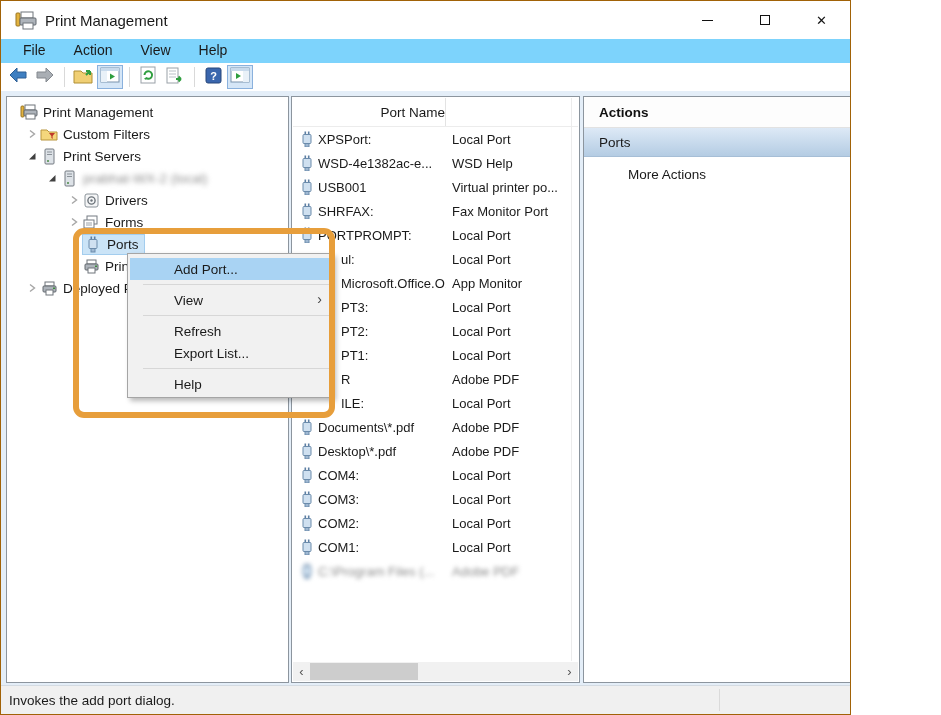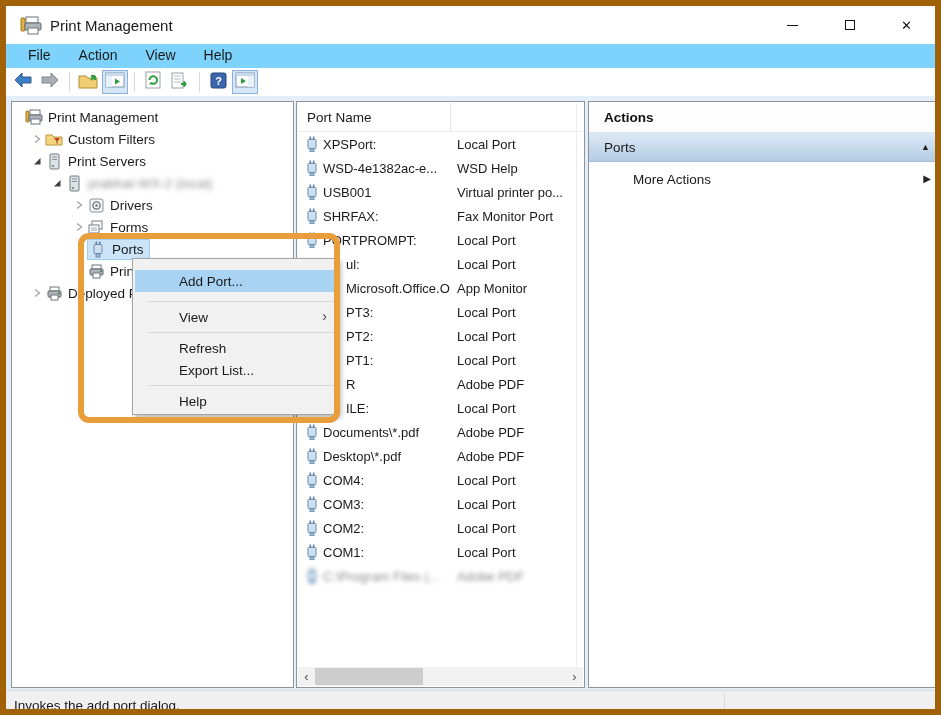--- a/index.html
+++ b/index.html
@@ -1,17 +1,17 @@
 <!DOCTYPE html>
 <html><head>
 <meta charset="utf-8">
 <style>
   html,body{margin:0;padding:0;background:#fff;}
   *{box-sizing:border-box;font-family:"Liberation Sans","DejaVu Sans",sans-serif;}
-  #win{position:relative;width:941px;height:715px;background:#fff;border:6px solid #a16207;overflow:hidden;}
+  #win{position:relative;width:851px;height:715px;background:#fff;border:1px solid #a16207;overflow:hidden;}
 
   
   #titlebar{position:absolute;left:0;top:0;width:100%;height:38px;background:#fff;display:flex;align-items:center;}
   #title-icon{margin-left:14px;width:22px;height:20px;flex:0 0 auto;}
   #title-text{margin-left:8px;font-size:15px;color:#1a1a1a;}
   #win-controls{position:absolute;right:0;top:0;height:38px;display:flex;}
   .winbtn{width:57px;height:38px;display:flex;align-items:center;justify-content:center;color:#111;}
   .glyph-min{width:11px;height:1px;background:#111;}
   .glyph-max{width:10px;height:10px;border:1px solid #111;}
   .glyph-close{font-size:13px;line-height:1;}
@@ -36,21 +36,21 @@
   
   .tree-row{position:absolute;left:1px;right:1px;height:22px;display:flex;align-items:center;font-size:13.5px;color:#1a1a1a;}
   .tree-arrow{width:16px;height:16px;flex:0 0 16px;display:flex;align-items:center;justify-content:center;}
   .tree-ico{width:18px;height:17px;flex:0 0 18px;display:flex;align-items:center;justify-content:center;}
   .tree-label{margin-left:5px;white-space:nowrap;}
   .sel-wrap{display:flex;align-items:center;background:#cbe4f7;border:1px solid #a3cdee;padding:1px 5px 1px 1px;}
   .blur-text{filter:blur(2.4px);color:#8f8f8f;}
 
   
   #list-header{position:absolute;left:1px;top:1px;right:1px;height:29px;background:#fff;border-bottom:1px solid #ececec;display:flex;font-size:13.5px;color:#1a1a1a;}
-  .hcell1{width:153px;padding:7px 0 0 9px;border-right:1px solid #e3e3e3;}
+  .hcell1{width:153px;padding:7px 0 0 9px;border-right:1px solid #e3e3e3;text-align:right;}
   .hcell2{flex:1;padding:7px 0 0 6px;}
   #list-rows{position:absolute;left:1px;top:30px;right:1px;}
   .lrow{height:24px;display:flex;align-items:center;font-size:13px;color:#1a1a1a;}
   .cell-name{width:153px;display:flex;align-items:center;padding-left:8px;overflow:hidden;white-space:nowrap;}
   .cell-desc{flex:1;padding-left:6px;white-space:nowrap;overflow:hidden;}
   .row-ico{width:12px;height:16px;margin-right:5px;flex:0 0 12px;}
   .lrow.clipped .cell-name{padding-left:48px;}
   .lrow.blurred{filter:blur(2.2px);color:#8d8d8d;}
   #list-vline{position:absolute;top:1px;bottom:21px;left:279px;width:1px;background:#ececec;}
 
@@ -63,21 +63,21 @@
   
   #actions-header{height:31px;background:#fdfdfd;border-bottom:1px solid #e2e2e2;display:flex;align-items:center;padding-left:15px;font-size:13.5px;font-weight:bold;color:#111;}
   #actions-band{position:relative;height:29px;background:linear-gradient(#dde9f6,#b4cce3);border-bottom:1px solid #a6bed6;display:flex;align-items:center;padding-left:15px;font-size:13.5px;color:#1a1a1a;}
   #band-collapse{position:absolute;right:12px;top:9px;font-size:9px;color:#222;}
   #more-actions-row{position:relative;height:34px;display:flex;align-items:center;padding-left:44px;font-size:13.5px;color:#1a1a1a;}
   #more-actions-arrow{position:absolute;right:11px;top:11px;font-size:10px;color:#222;}
 
   
   #context-menu{position:absolute;left:126px;top:252px;width:206px;background:#f1f1f1;border:1px solid #a5a5a5;box-shadow:3px 3px 5px rgba(0,0,0,.28);z-index:40;padding:2px 0;}
   .menu-item{position:relative;height:22px;display:flex;align-items:center;padding-left:46px;font-size:13.5px;color:#1a1a1a;}
-  .menu-item.hl{background:#a9d3f3;margin:9px 2px;padding-left:44px;}
+  .menu-item.hl{background:#a9d3f3;margin:2px 2px;padding-left:44px;}
   .menu-sep{height:1px;background:#d7d7d7;margin:4px 2px 4px 15px;}
   .submenu-arrow{position:absolute;right:10px;top:2px;font-size:14px;color:#444;}
 
   
   #annotation-box{position:absolute;left:72px;top:227px;width:262px;height:190px;border:6px solid #e79e3b;border-radius:11px;z-index:50;pointer-events:none;}
 
   
   #statusbar{position:absolute;left:0;top:684px;width:100%;height:29px;background:#f0f0f0;border-top:1px solid #d4dbe2;display:flex;align-items:center;font-size:13.5px;color:#1a1a1a;}
   #status-text{margin-left:8px;}
   .status-div{position:absolute;top:3px;bottom:3px;width:1px;background:#dadada;}

